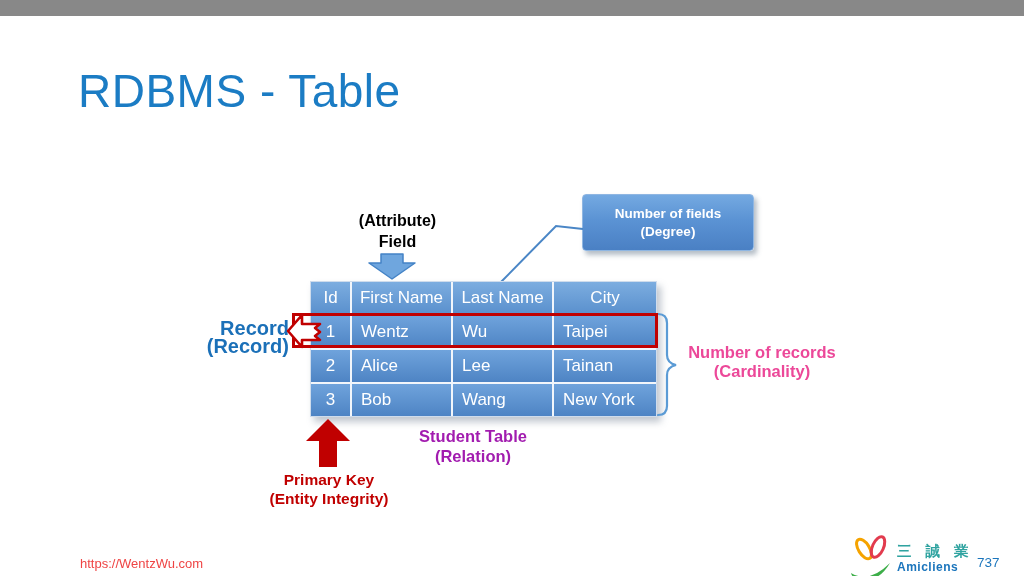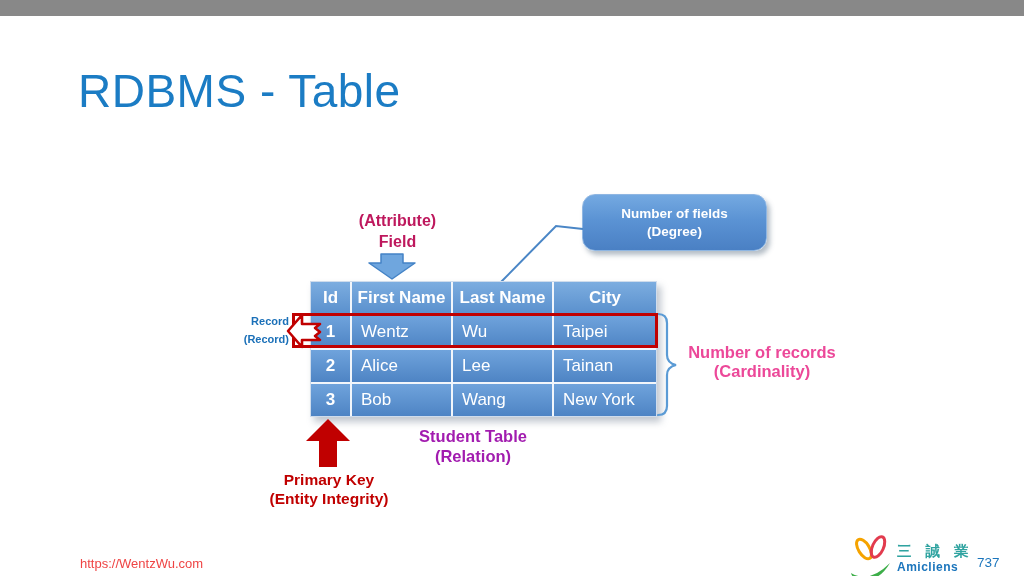--- a/index.html
+++ b/index.html
@@ -17,27 +17,27 @@
   .title {
     left: 78px; top: 48px;
     font-size: 46px; font-weight: 400;
     color: #1b7cc4; letter-spacing: 0.5px;
   }
 
   
   .field-label {
     left: 330px; top: 194px; width: 135px;
     text-align: center; font-size: 16px; font-weight: bold;
-    color: #be185d; line-height: 21px;
+    color: #000000; line-height: 21px;
   }
 
   
   .degree-box {
-    left: 582px; top: 178px; width: 185px; height: 57px;
-    border-radius: 13px;
+    left: 582px; top: 178px; width: 172px; height: 57px;
+    border-radius: 4px;
     background: linear-gradient(180deg, #74a9e1 0%, #5b93d4 45%, #4a80c4 100%);
     border: 1px solid #8fb6e2;
     box-shadow: 3px 4px 5px rgba(90,110,130,0.45);
     display: flex; flex-direction: column; align-items: center; justify-content: center;
     color: #ffffff; font-weight: bold; font-size: 13.5px; line-height: 18px;
     text-align: center;
   }
 
   
   .dbtable {
@@ -51,31 +51,31 @@
     gap: 2px;
   }
   .cell {
     display: flex; align-items: center;
     color: #ffffff; font-size: 17px;
     background: linear-gradient(180deg, #6fa3dc 0%, #5档 100%);
     background: linear-gradient(180deg, #6fa3dc 0%, #4e84c4 100%);
     padding-left: 9px;
   }
   .cell.hdr { background: linear-gradient(180deg, #7cade0 0%, #5a90cd 100%); }
-  .cell.center { justify-content: center; padding-left: 0; font-weight: bold; }
+  .cell.center { justify-content: center; padding-left: 0; }
 
   
   .record-box {
     left: 292px; top: 297px; width: 366px; height: 35px;
     border: 3px solid #c00000; z-index: 5;
   }
 
   .record-label {
-    left: 203px; top: 296px; width: 86px;
-    text-align: right; font-size: 11px; font-weight: bold;
+    left: 203px; top: 303px; width: 86px;
+    text-align: right; font-size: 20px; font-weight: bold;
     color: #1b70b8; line-height: 18px;
   }
 
   .cardinality-label {
     left: 680px; top: 327px; width: 164px;
     text-align: center; font-size: 16.5px; font-weight: bold;
     color: #ec4899; line-height: 19px;
   }
 
   .relation-label {

